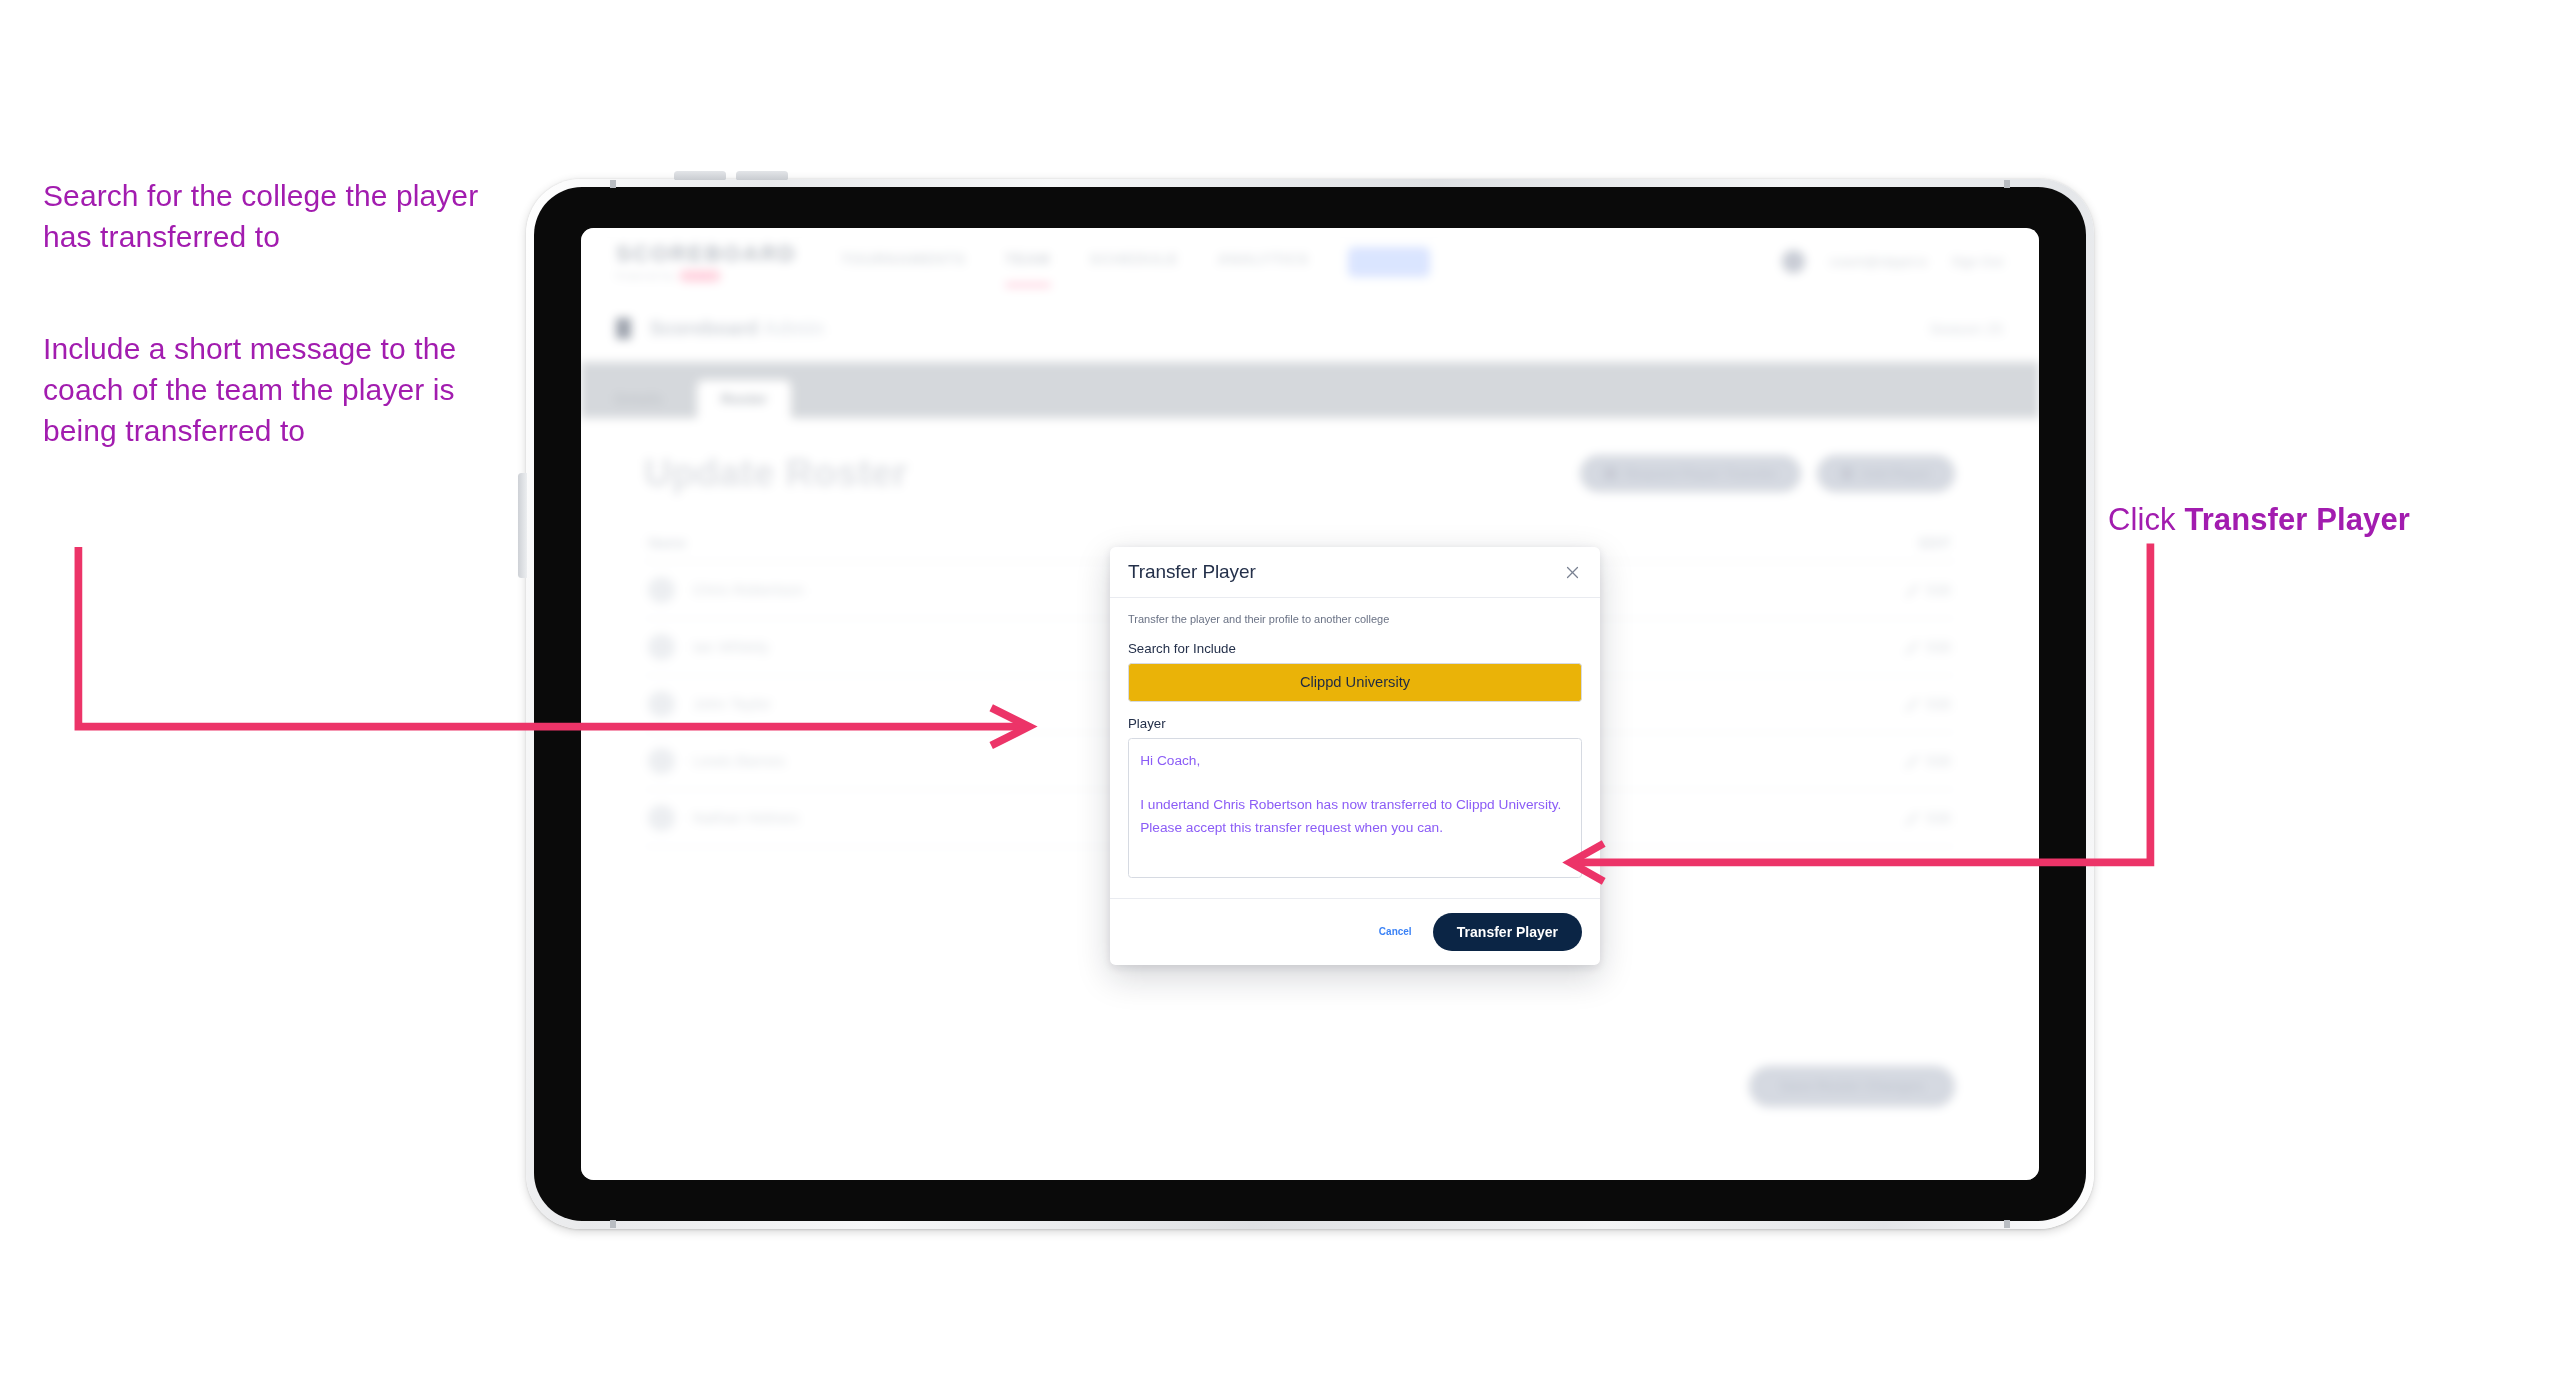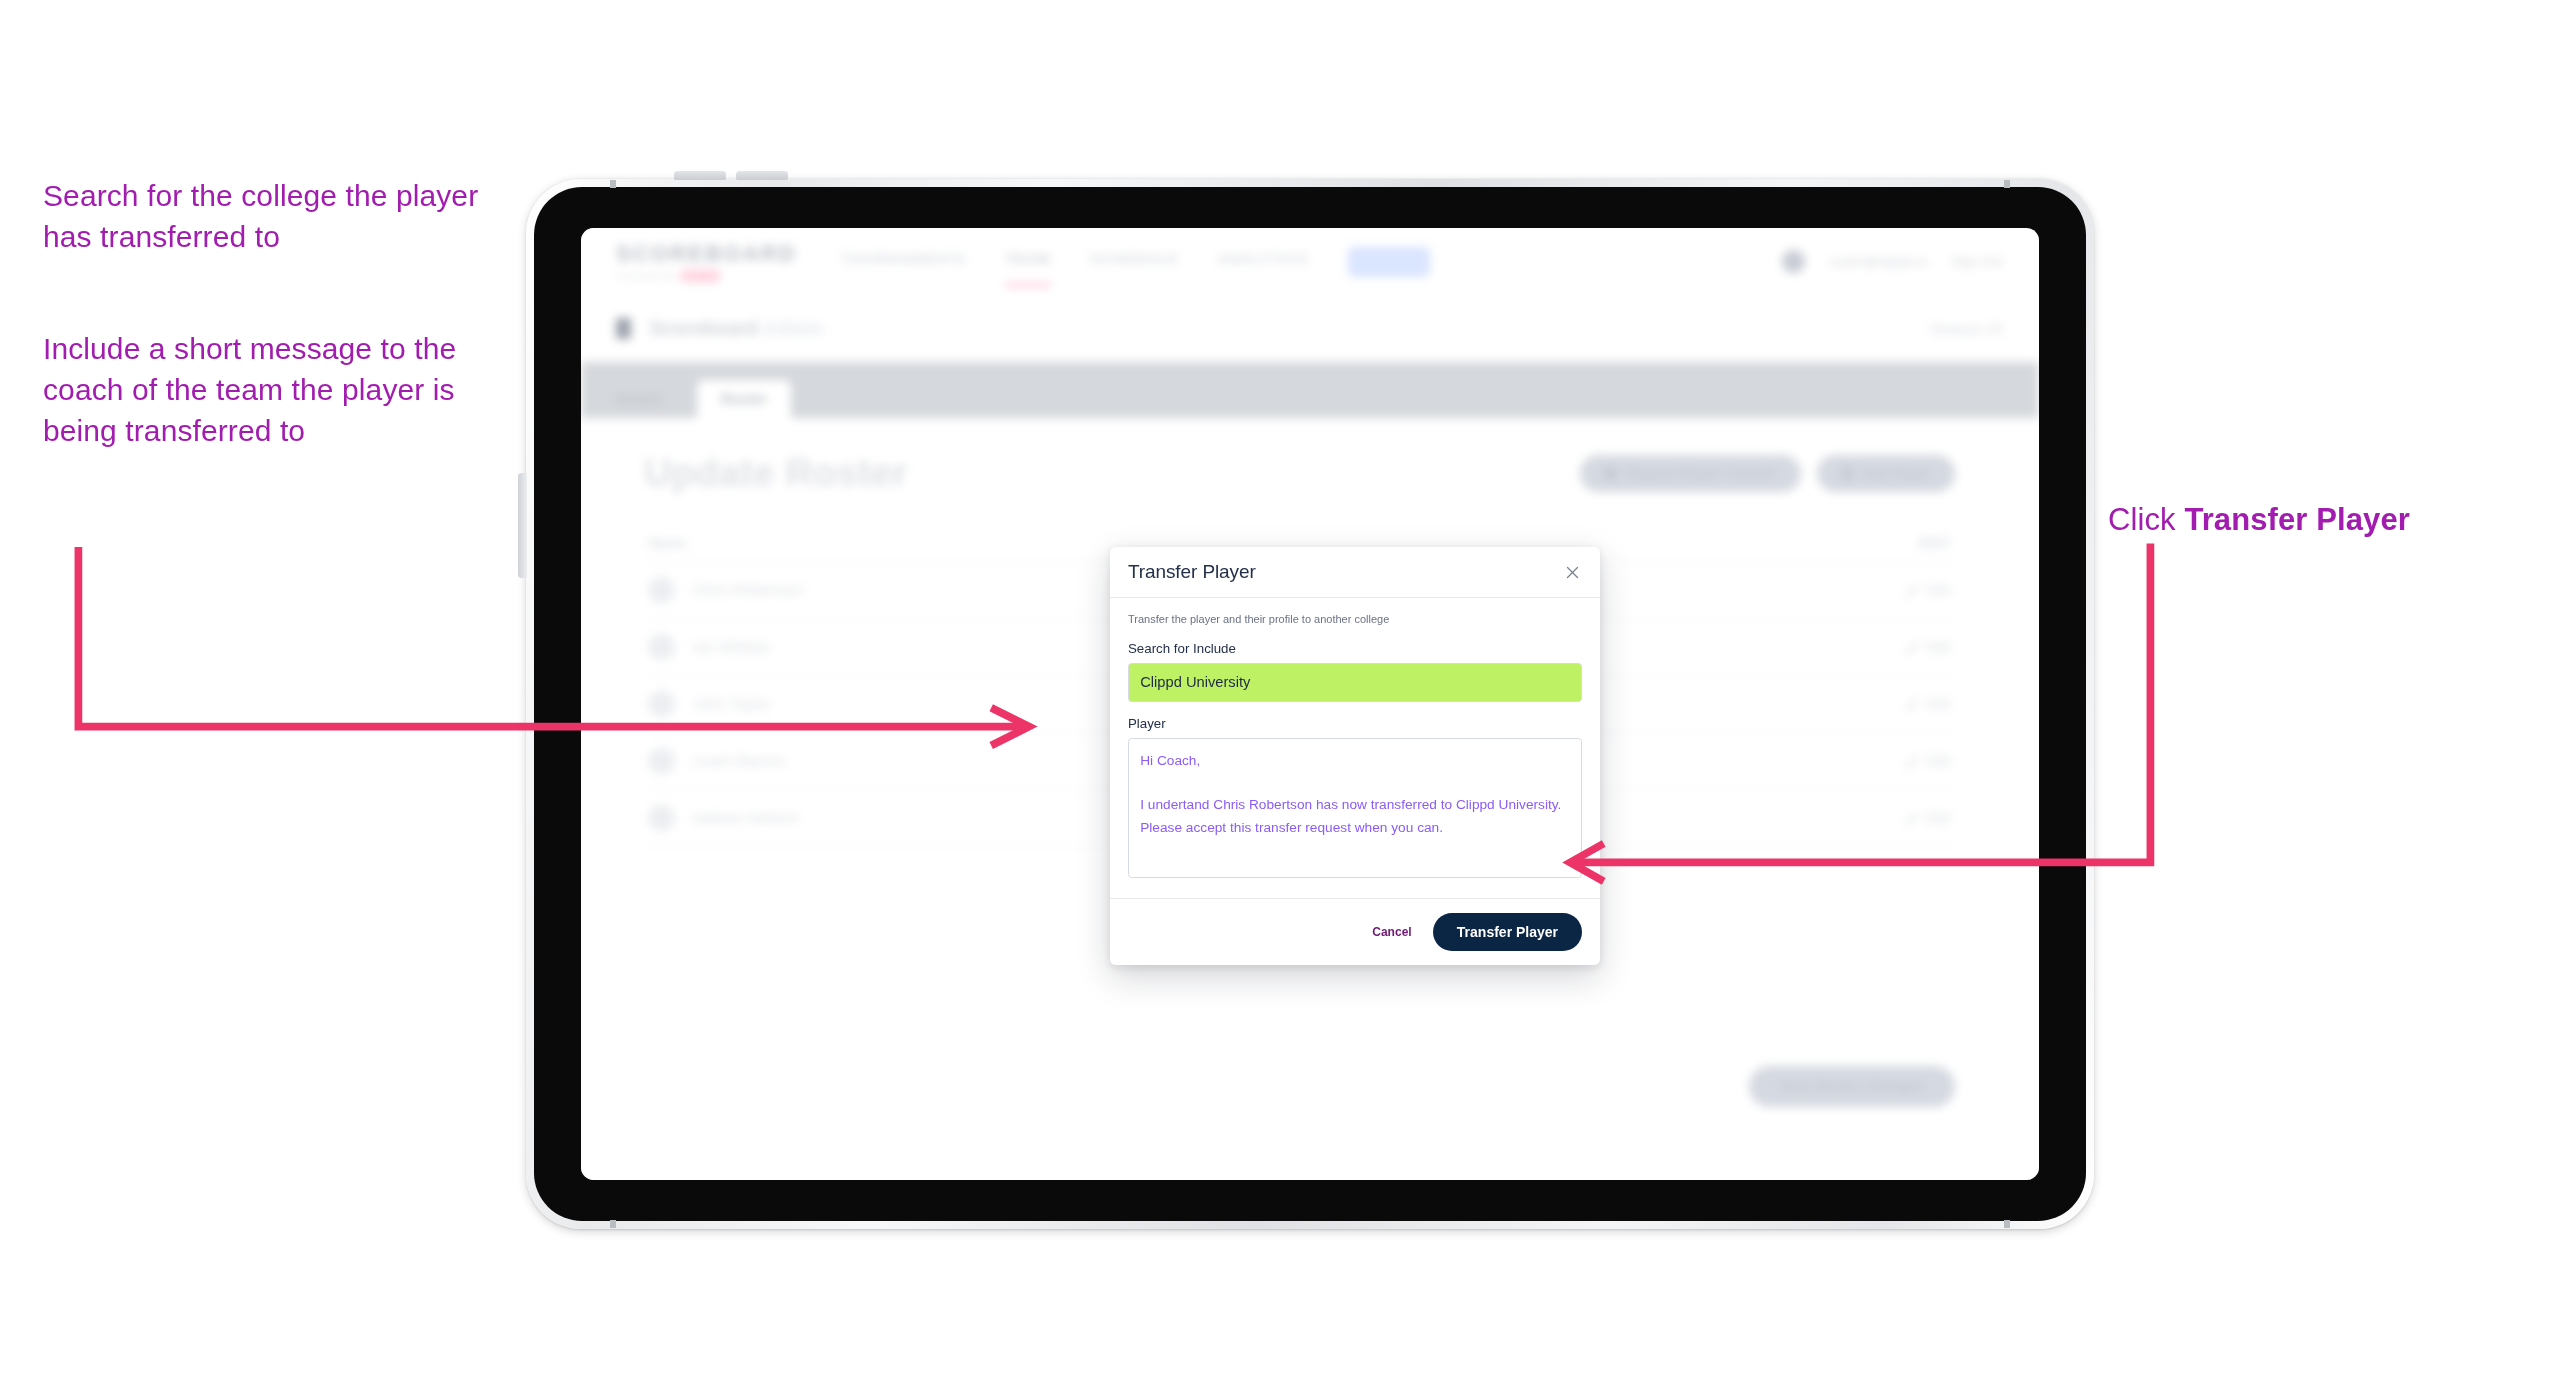--- a/index.html
+++ b/index.html
@@ -267,22 +267,23 @@
   }
   #college-input {
     width: 100%;
     box-sizing: border-box;
     border: 0.7px solid #d6dae2;
     border-radius: 3.5px;
     padding: 10.5px 11.2px;
     font-size: 14.7px;
     color: #1f2a44;
     font-family: "Liberation Sans", sans-serif;
-    background: #bef264;
+    background: #eab308;
     outline: none;
+    text-align: center;
   }
   #field-gap { height: 14px; }
   #message-box {
     width: 100%;
     box-sizing: border-box;
     border: 0.7px solid #d6dae2;
     border-radius: 3.5px;
     padding: 11.2px 11.2px;
     min-height: 140px;
     font-size: 13.7px;
@@ -294,21 +295,21 @@
     resize: none;
     white-space: pre-wrap;
   }
   #modal-footer {
     display: flex; align-items: center; justify-content: flex-end;
     gap: 17px;
     padding: 14px 18px;
     border-top: 0.7px solid #e9ebf0;
   }
   #modal-cancel {
-    font-size: 12px; font-weight: bold; color: #701a75;
+    font-size: 10px; font-weight: bold; color: #3b82f6;
     background: transparent; border: none; cursor: pointer;
     font-family: "Liberation Sans", sans-serif;
     padding: 5.6px 4.2px;
     text-align: right;
   }
   #modal-submit {
     font-size: 14px; font-weight: bold; color: #ffffff;
     background: #0b2545;
     border: none; border-radius: 28px;
     padding: 11.2px 24px;

